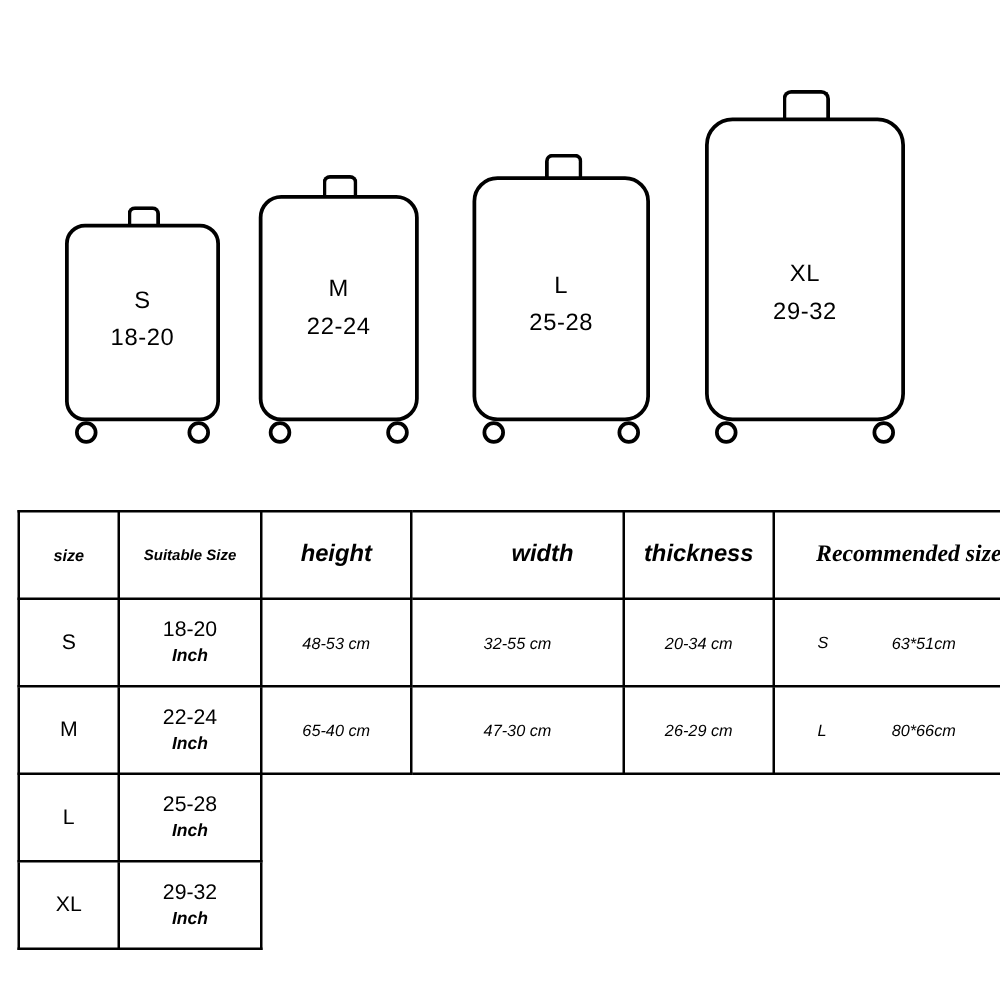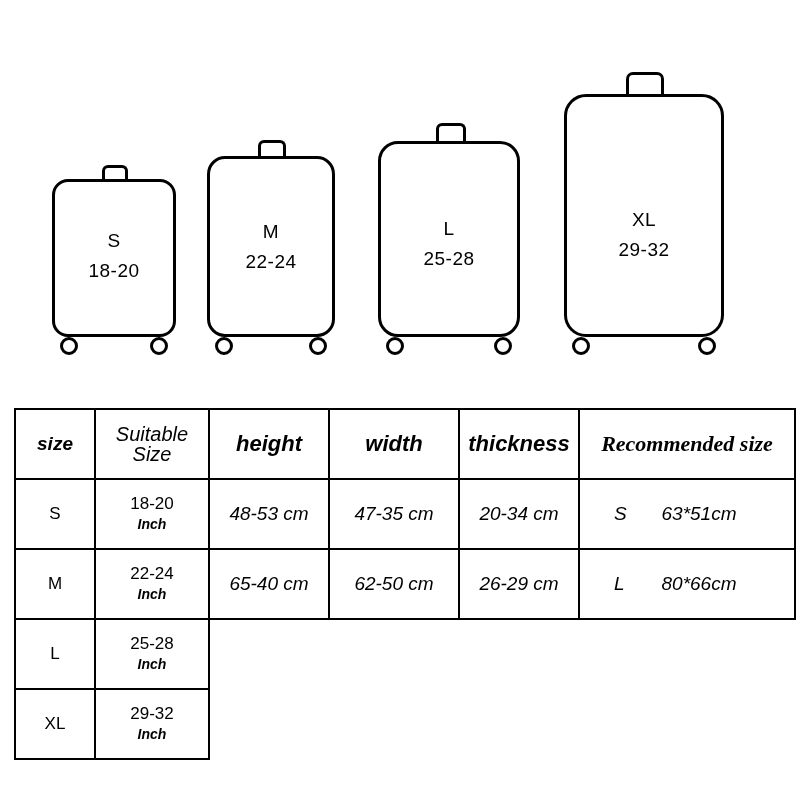--- a/index.html
+++ b/index.html
@@ -82,36 +82,36 @@
   
   .tbl {
     position: absolute;
     border-collapse: collapse;
     table-layout: fixed;
     background: #fff;
   }
   .tbl td, .tbl th {
     border: 2px solid #000;
     font-weight: normal;
-    font-size: 19px;
+    font-size: 13px;
     text-align: center;
     vertical-align: middle;
     padding: 0;
     font-family: "Liberation Sans", sans-serif;
   }
   #size-table {
     left: 14px;
     top: 408px;
     width: 190px;
   }
   #size-table td, #size-table th { height: 68px; }
   #size-table .hdr {
-    font-weight: normal;
+    font-weight: bold;
     font-style: italic;
-    font-size: 20px;
+    font-size: 12px;
     line-height: 20px;
   }
   #size-table .hdr-size { font-weight: bold; font-style: italic; }
   #size-table .sz { font-size: 17px; }
   #size-table .suit { font-size: 17px; line-height: 20px; }
   #size-table .suit .inch {
     display: block;
     font-style: italic;
     font-weight: bold;
     font-size: 14px;
@@ -119,21 +119,21 @@
 
   #dim-table {
     left: 208px;
     top: 408px;
     width: 578px;
   }
   #dim-table td, #dim-table th { height: 68px; font-style: italic; }
   #dim-table .hdr {
     font-weight: bold;
     font-style: italic;
-    font-size: 22px;
+    font-size: 19px;
   }
   #dim-table .rec {
     position: relative;
     text-align: center;
   }
   #dim-table .rec .rec-letter {
     position: absolute;
     left: 34px;
     top: 50%;
     transform: translateY(-50%);
@@ -226,36 +226,36 @@
         <span class="inch">Inch</span>
       </td>
     </tr>
   </tbody>
     </table>
 
   <table class="tbl" id="dim-table">
     <tbody>
         <tr>
       <th class="hdr" style="width:118px;">height</th>
-      <th class="hdr" style="width:128px;">width</th>
+      <th class="hdr" style="width:128px;padding-left:40px;">width</th>
       <th class="hdr" style="width:118px;border-radius:25px;">thickness</th>
       <th class="hdr" style="width:214px;font-family:Liberation Serif, serif;">Recommended size</th>
     </tr>
     <tr>
       <td>48-53 cm</td>
-      <td>47-35 cm</td>
+      <td>32-55 cm</td>
       <td>20-34 cm</td>
       <td class="rec">
         <span class="rec-letter">S</span>
         <span class="rec-val">63*51cm</span>
       </td>
     </tr>
     <tr>
       <td>65-40 cm</td>
-      <td>62-50 cm</td>
+      <td>47-30 cm</td>
       <td>26-29 cm</td>
       <td class="rec">
         <span class="rec-letter">L</span>
         <span class="rec-val">80*66cm</span>
       </td>
     </tr>
   </tbody>
     </table>
 
 </div>

